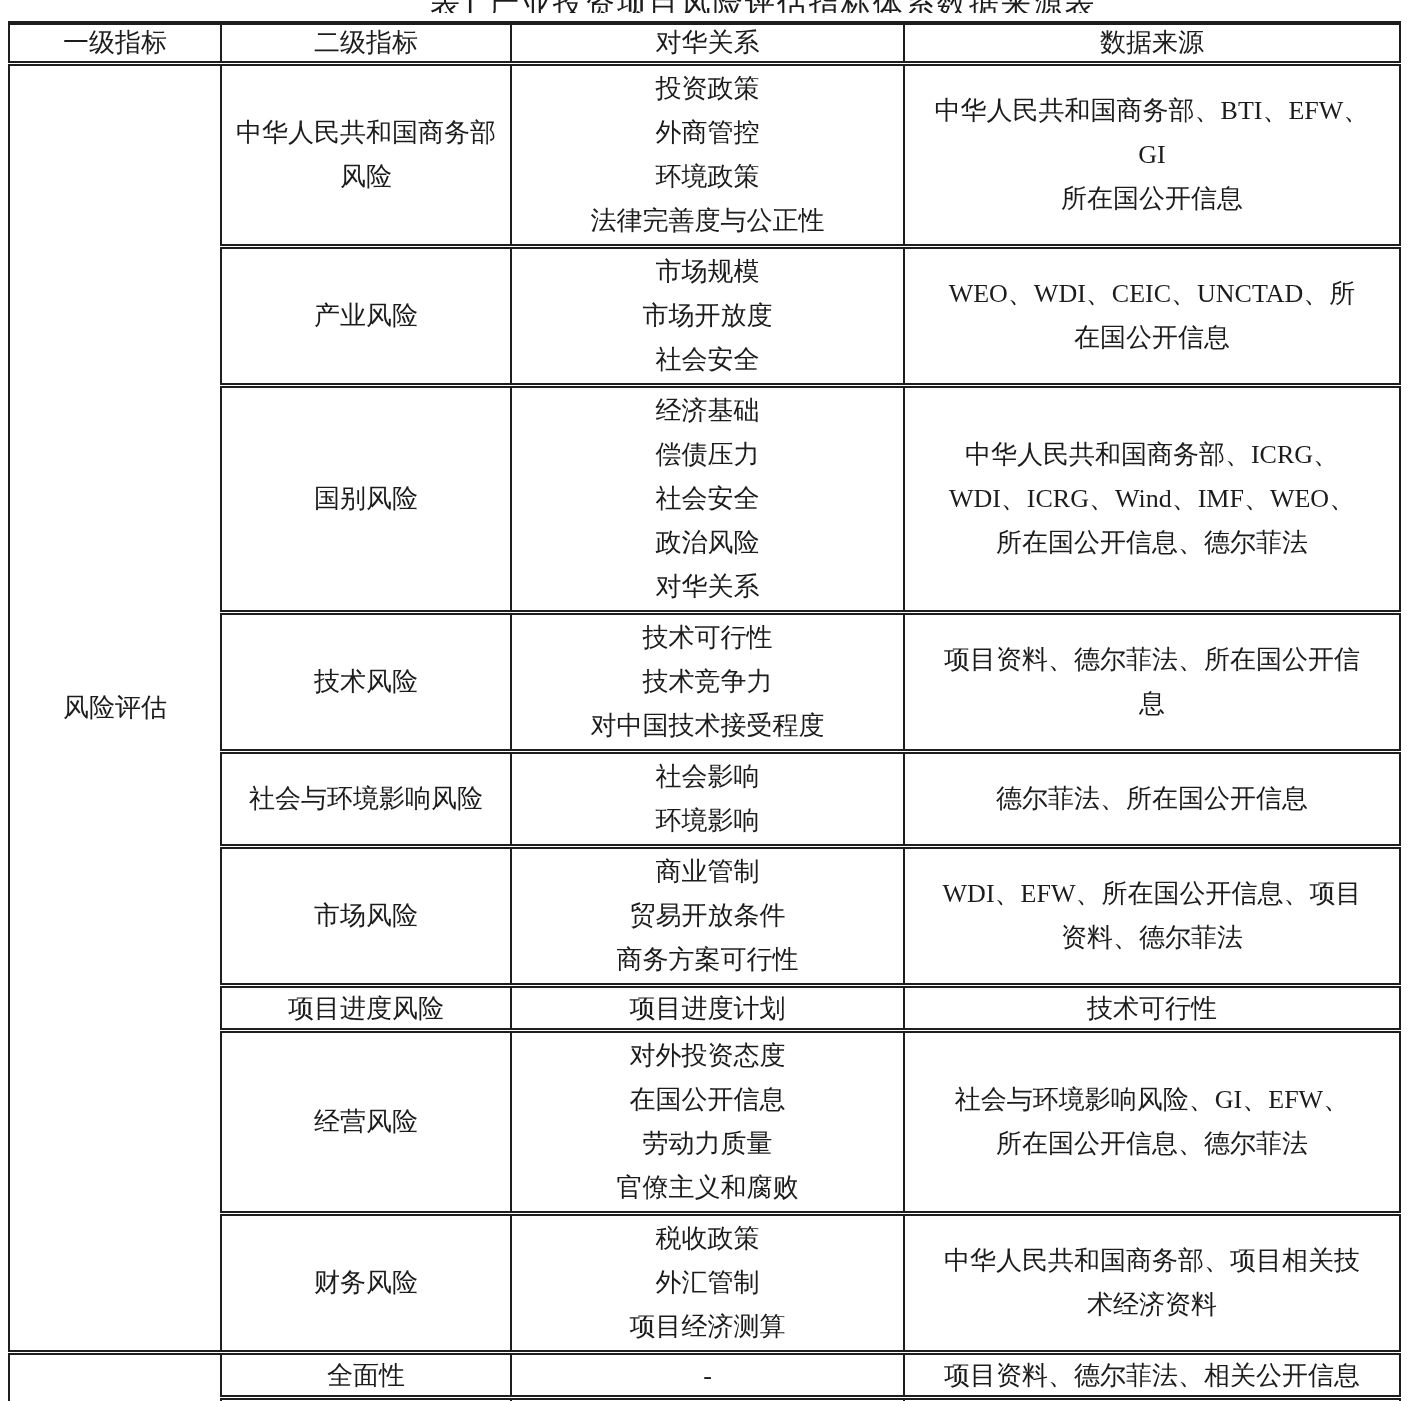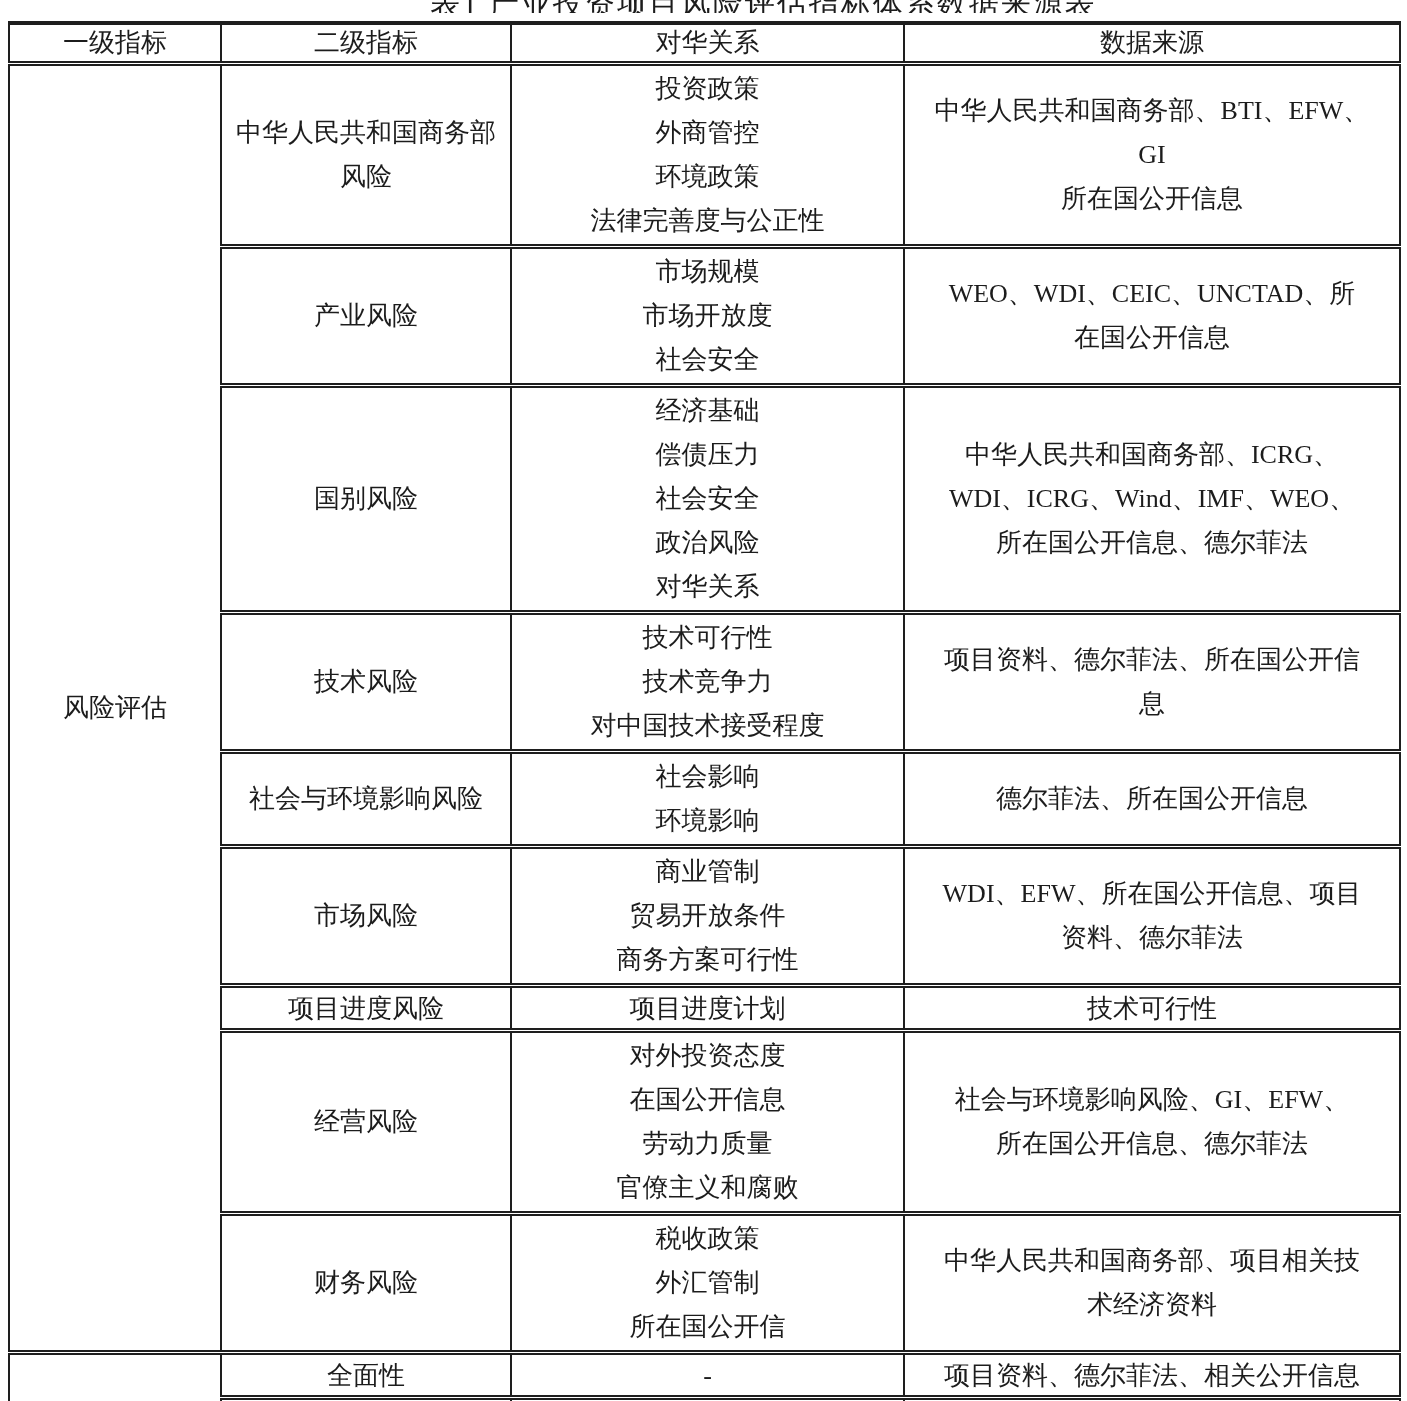--- a/index.html
+++ b/index.html
@@ -211,21 +211,21 @@
         </td>
       </tr>
 
       <tr>
         <td>
           <span class="line">财务风险</span>
         </td>
         <td>
           <span class="line">税收政策</span>
           <span class="line">外汇管制</span>
-          <span class="line">所在国公开信</span>
+          <span class="line">项目经济测算</span>
         </td>
         <td>
           <span class="line">中华人民共和国商务部、项目相关技</span>
           <span class="line">术经济资料</span>
         </td>
       </tr>
 
       <tr class="tight">
         <td rowspan="3">
           

